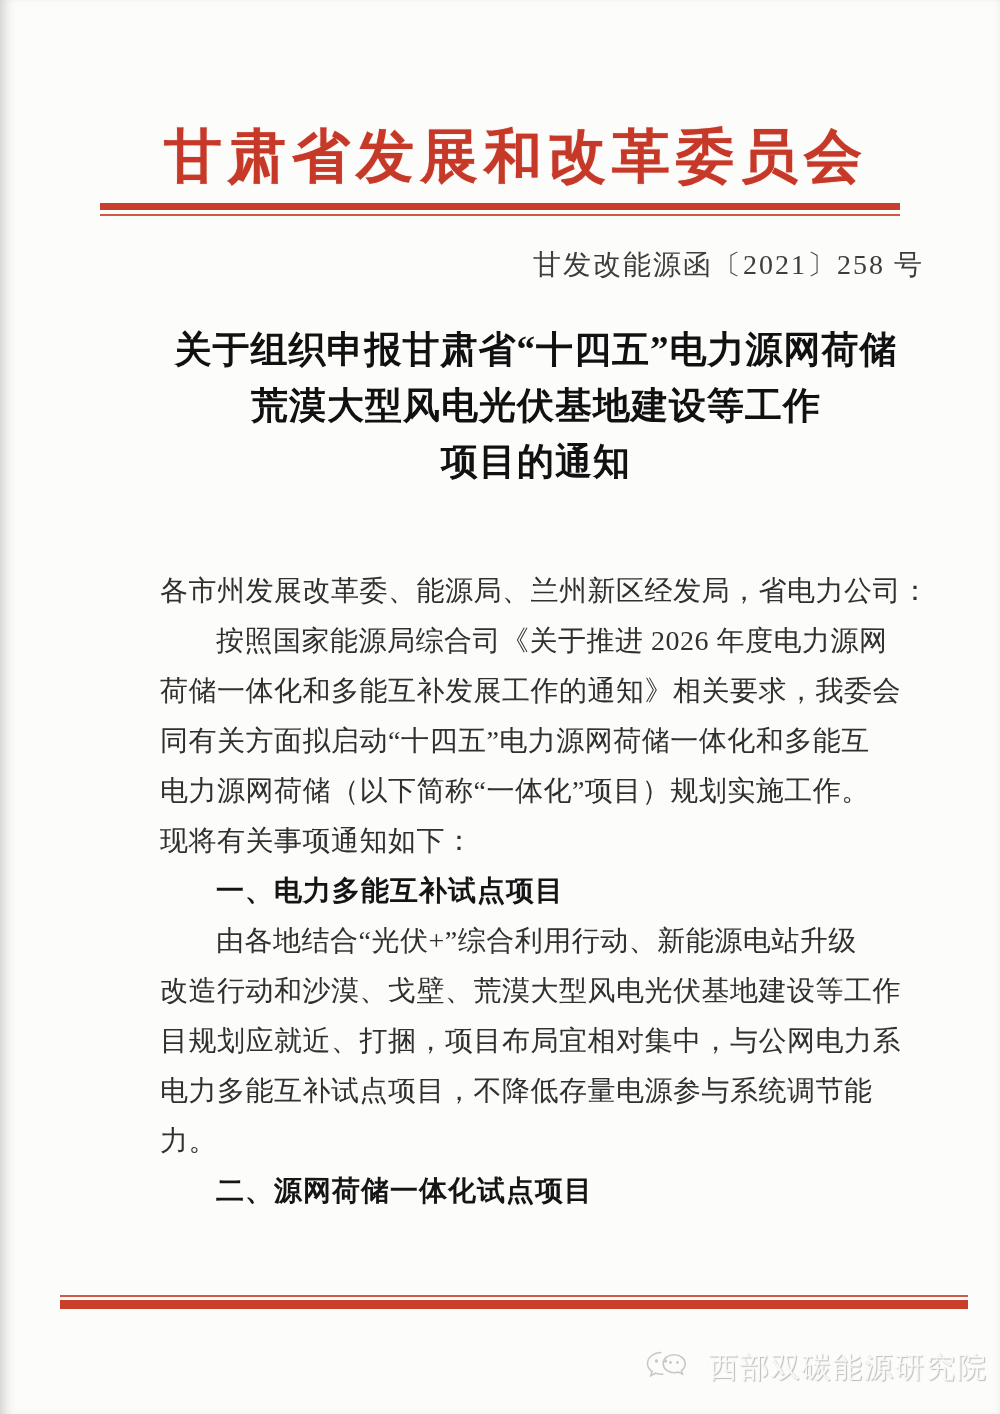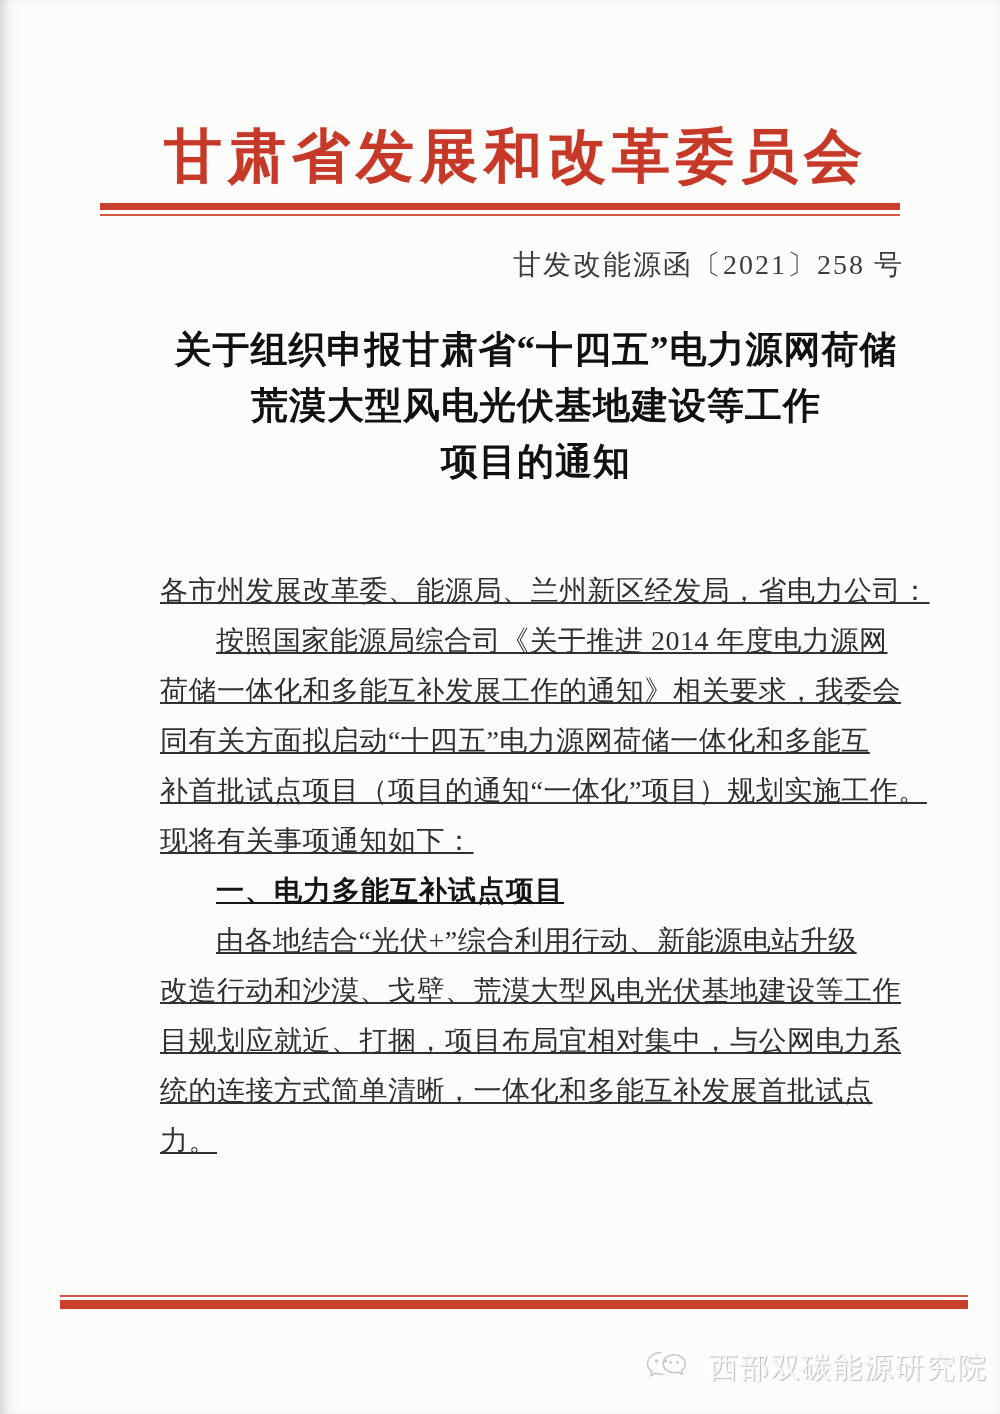--- a/index.html
+++ b/index.html
@@ -29,40 +29,40 @@
   .rule-top{top:203px;}
   .rule-bottom{left:60px;width:908px;top:1295px;}
   .rule .thick{height:7px;background:#c8402c;}
   .rule .thin{height:2px;background:#cf5a44;}
   .rule-top .thick{margin-bottom:4px;}
   .rule-bottom .thin{margin-bottom:3px;}
   .rule-bottom .thick{height:9px;}
   
   .doc-number{
     position:absolute;top:246px;left:0;width:100%;
-    text-align:right;padding-right:96px;box-sizing:border-box;
+    text-align:right;padding-right:76px;box-sizing:border-box;
     font-size:28px;color:#3d3d3d;letter-spacing:2px;
     white-space:nowrap;
   }
   
   .notice-title{
     position:absolute;top:322px;left:0;width:100%;
     text-align:center;color:#111;
     font-weight:bold;font-size:37px;line-height:56px;
     letter-spacing:1px;
     white-space:nowrap;
     padding-left:36px;
   }
   
   .body-text{
     position:absolute;top:566px;left:160px;width:716px;
     font-size:28px;line-height:50px;color:#30302e;
     letter-spacing:.5px;
   }
-  .body-text .line{white-space:nowrap;text-decoration:underline;}
+  .body-text .line{white-space:nowrap;}
   .body-text .line.indent{text-indent:2em;}
   .body-text .line.head{
     font-weight:bold;color:#151515;
     font-family:"Liberation Sans","DejaVu Sans",sans-serif;
     letter-spacing:1px;
   }
   
   .watermark{
     position:absolute;top:1348px;right:12px;
     display:flex;align-items:center;gap:22px;
@@ -92,31 +92,32 @@
   <div class="doc-number">甘发改能源函〔2021〕258 号</div>
 
   <div class="notice-title">
     <div>关于组织申报甘肃省“十四五”电力源网荷储</div>
     <div>荒漠大型风电光伏基地建设等工作</div>
     <div>项目的通知</div>
   </div>
 
   <div class="body-text" id="body-text">
       <div class="line">各市州发展改革委、能源局、兰州新区经发局，省电力公司：</div>
-      <div class="line indent">按照国家能源局综合司《关于推进 2014 年度电力源网</div>
+      <div class="line indent">按照国家能源局综合司《关于推进 2026 年度电力源网</div>
       <div class="line">荷储一体化和多能互补发展工作的通知》相关要求，我委会</div>
       <div class="line">同有关方面拟启动“十四五”电力源网荷储一体化和多能互</div>
-      <div class="line">补首批试点项目（项目的通知“一体化”项目）规划实施工作。</div>
+      <div class="line">电力源网荷储（以下简称“一体化”项目）规划实施工作。</div>
       <div class="line">现将有关事项通知如下：</div>
       <div class="line indent head">一、电力多能互补试点项目</div>
       <div class="line indent">由各地结合“光伏+”综合利用行动、新能源电站升级</div>
       <div class="line">改造行动和沙漠、戈壁、荒漠大型风电光伏基地建设等工作</div>
       <div class="line">目规划应就近、打捆，项目布局宜相对集中，与公网电力系</div>
-      <div class="line">统的连接方式简单清晰，一体化和多能互补发展首批试点</div>
+      <div class="line">电力多能互补试点项目，不降低存量电源参与系统调节能</div>
       <div class="line">力。</div>
+      <div class="line indent head">二、源网荷储一体化试点项目</div>
     </div>
 
   <div class="rule rule-bottom">
     <div class="thin"></div>
     <div class="thick"></div>
   </div>
 
   <div class="watermark">
     <span class="wechat-icon">
       <svg width="42" height="36" viewBox="0 0 42 36">

